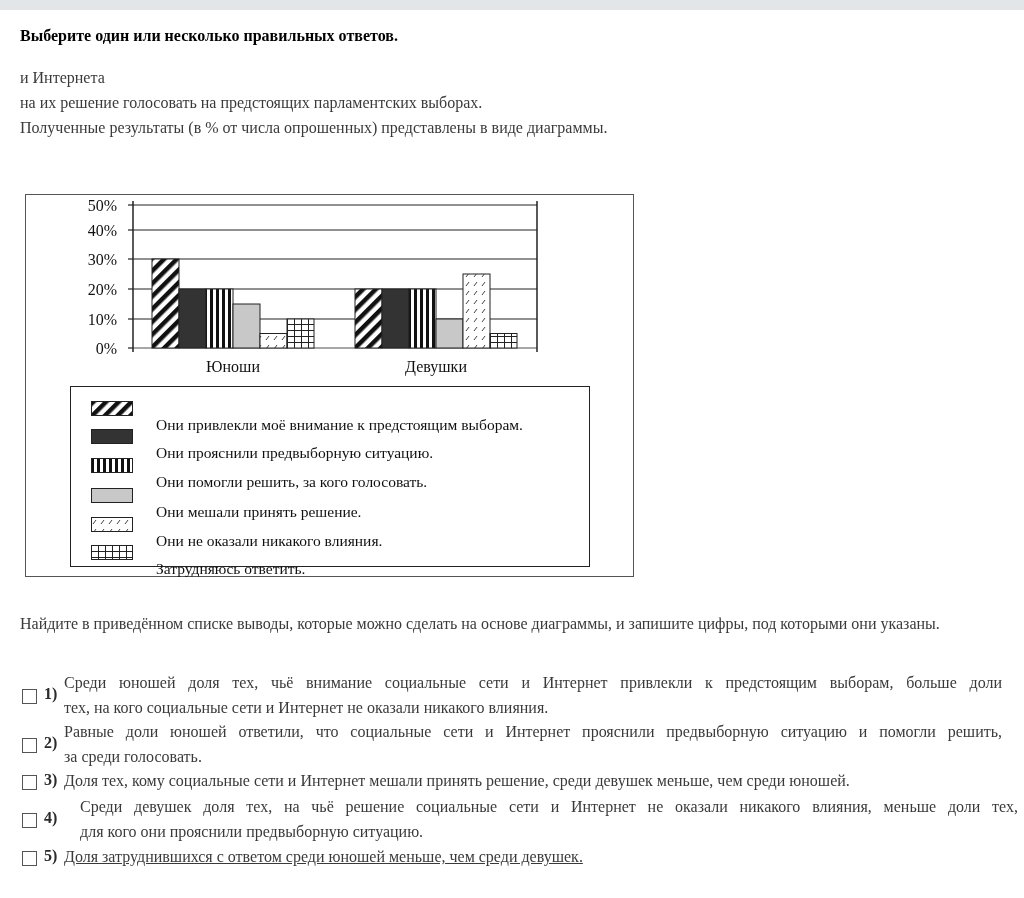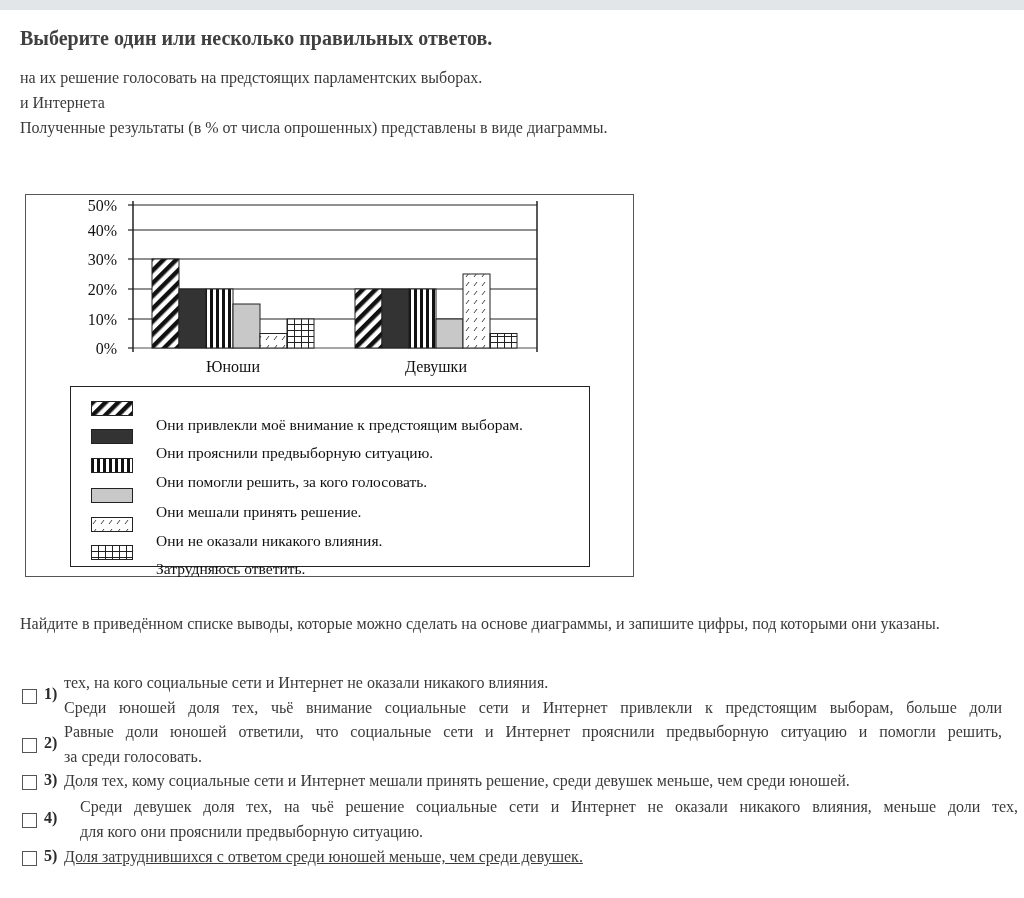--- a/index.html
+++ b/index.html
@@ -1,19 +1,19 @@
 <!DOCTYPE html>
 <html><head>
 <meta charset="utf-8">
 <style>
   html, body { margin: 0; padding: 0; background: #ffffff; }
   body { width: 1024px; height: 898px; position: relative; overflow: hidden;
          font-family: "Liberation Serif", "DejaVu Serif", serif; color: #333333; }
   .topbar { position: absolute; left: 0; top: 0; width: 1024px; height: 10px; background: #e2e6e9; }
-  .title { position: absolute; left: 20px; top: 27px; font-size: 20px; font-weight: bold; color: #404040; }
+  .title { position: absolute; left: 20px; top: 27px; font-size: 16px; font-weight: bold; color: #000000; }
   .intro { position: absolute; left: 20px; top: 65px; width: 990px; font-size: 16px; line-height: 25px; color: #3a3a3a; }
   .intro div { white-space: nowrap; }
   .chart-frame { position: absolute; left: 25px; top: 194px; width: 609px; height: 383px;
                  border: 1.5px solid #555; box-sizing: border-box; background: #fff; }
   svg.chart { position: absolute; left: 0; top: 0; width: 1024px; height: 898px; pointer-events: none; }
   .legend-box { position: absolute; left: 70px; top: 386px; width: 520px; height: 181px;
                 border: 1.5px solid #222; box-sizing: border-box; }
   .legend-item { position: absolute; left: 0; height: 24px; display: flex; align-items: center; }
   .legend-swatch { position: absolute; left: 20px; width: 42px; height: 15px; }
   .legend-label { position: absolute; left: 85px; font-size: 15.5px; color: #111; white-space: nowrap; margin-top: 32px; }
@@ -24,22 +24,22 @@
   .option .txt { position: absolute; left: 44px; width: 938px; line-height: 25px; text-align: justify; }
   .option.single .txt { white-space: nowrap; }
 </style>
 </head>
 <body>
 
 <div class="topbar"></div>
 <div class="title">Выберите один или несколько правильных ответов.</div>
 
 <div class="intro">
+  <div>и Интернета</div>
   <div>на их решение голосовать на предстоящих парламентских выборах.</div>
-  <div>и Интернета</div>
   <div>Полученные результаты (в % от числа опрошенных) представлены в виде диаграммы.</div>
 </div>
 
 <div class="chart-frame"></div>
 
 <svg class="chart" xmlns="http://www.w3.org/2000/svg">
   <defs>
     <pattern id="p-diag" width="9" height="9" patternUnits="userSpaceOnUse" patternTransform="rotate(45)">
       <rect width="9" height="9" fill="#fff"></rect>
       <rect x="0" y="0" width="4.5" height="9" fill="#111"></rect>
@@ -148,22 +148,22 @@
     </div>
 </div>
 
 <div class="instr">Найдите в приведённом списке выводы, которые можно сделать на основе диаграммы, и запишите цифры, под которыми они указаны.</div>
 
 <div id="options">
     <div class="option" style="top: 672px;">
       <div class="cb" role="checkbox" aria-checked="false" style="top: 17px;"></div>
       <span class="num" style="top: 13px;">1)</span>
       <div class="txt" style="top: -2px;">
+        <div style="text-align: justify; text-align-last: justify;">Среди юношей доля тех, чьё внимание социальные сети и Интернет привлекли к предстоящим выборам, больше доли</div>
         <div>тех, на кого социальные сети и Интернет не оказали никакого влияния.</div>
-        <div style="text-align: justify; text-align-last: justify;">Среди юношей доля тех, чьё внимание социальные сети и Интернет привлекли к предстоящим выборам, больше доли</div>
       </div>
     </div>
     <div class="option" style="top: 721px;">
       <div class="cb" role="checkbox" aria-checked="false" style="top: 17px;"></div>
       <span class="num" style="top: 13px;">2)</span>
       <div class="txt" style="top: -2px;">
         <div style="text-align: justify; text-align-last: justify;">Равные доли юношей ответили, что социальные сети и Интернет прояснили предвыборную ситуацию и помогли решить,</div>
         <div>за среди голосовать.</div>
       </div>
     </div>

